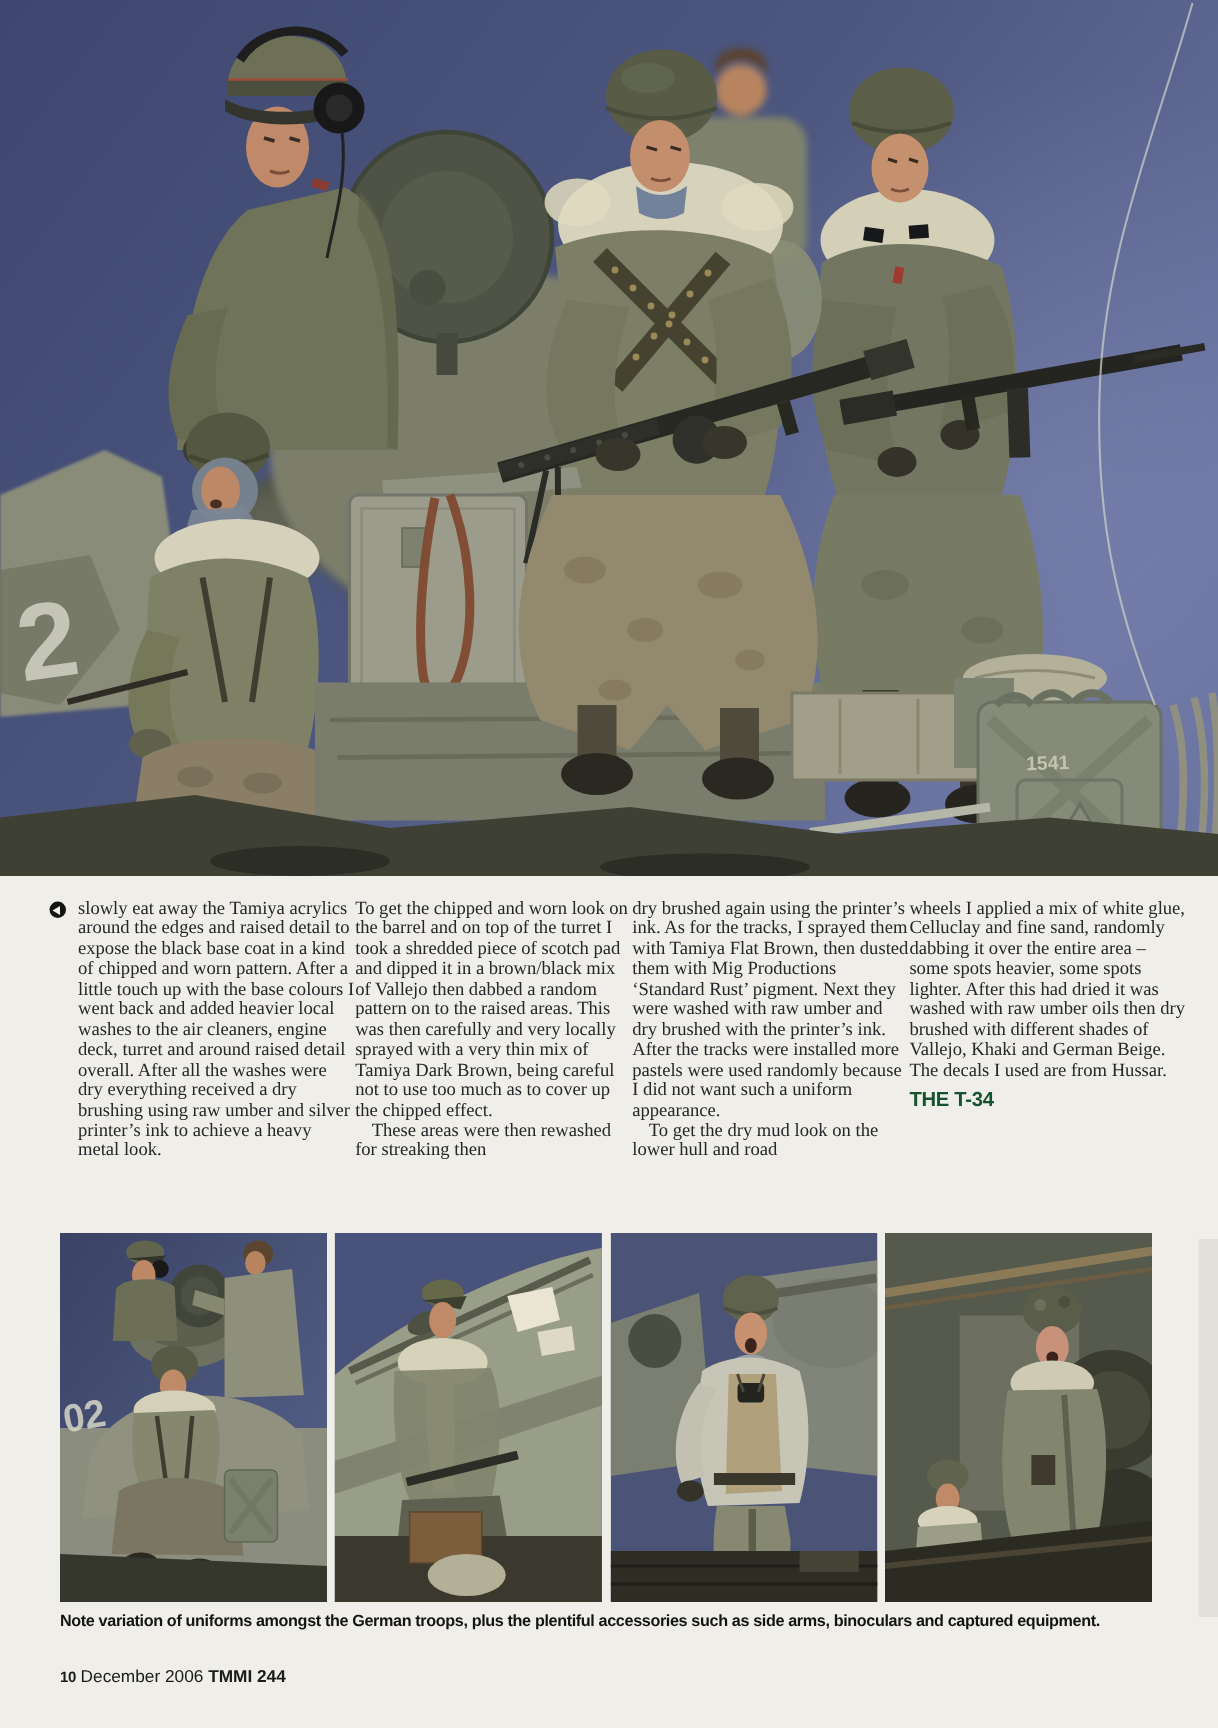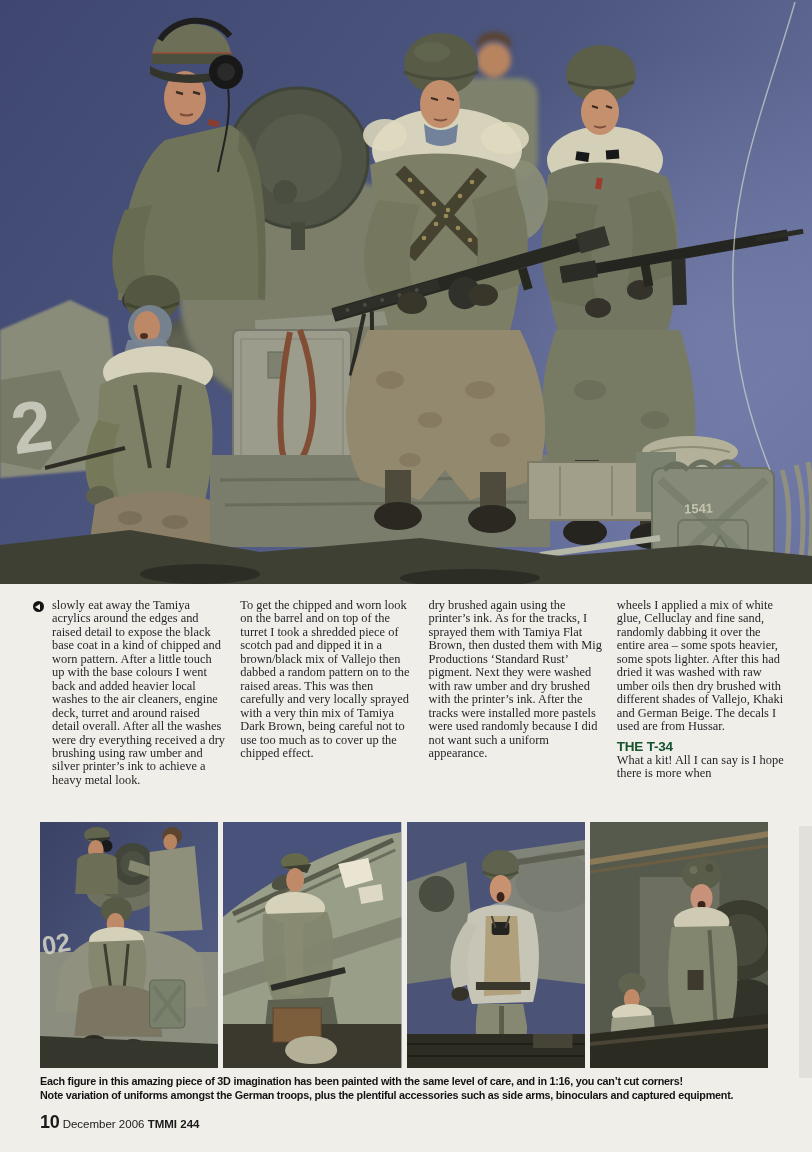--- a/index.html
+++ b/index.html
@@ -2,21 +2,21 @@
 <html><head>
 <meta charset="utf-8">
 <style>
   html,body { margin:0; padding:0; background:#888; }
   .page { position:relative; width:812px; height:1152px; background:#efeee9;
           font-family:"Liberation Serif","DejaVu Serif",serif; overflow:hidden; }
   .main-photo { position:absolute; top:0; left:0; width:812px; height:584px; }
   .main-photo svg, .thumb svg { display:block; width:100%; height:100%; }
 
   .body-text { position:absolute; top:599px; left:33px; width:758px;
-               display:flex; gap:14px; color:#26262a; }
+               display:flex; color:#26262a; }
   .col { flex:1; font-size:12.4px; line-height:13.45px; }
   .col p { margin:0; }
   .col p + p { text-indent:11px; }
   .col1 { position:relative; padding-left:19px; }
   .marker { position:absolute; left:0; top:2px; width:11px; height:11px;
             border-radius:50%; background:#141414; display:inline-block; }
   .marker .tri { position:absolute; left:2px; top:2.5px; width:0; height:0;
                  border-top:3px solid transparent; border-bottom:3px solid transparent;
                  border-right:5px solid #efeee9; }
   .col h3 { font-family:"Liberation Sans","DejaVu Sans",sans-serif;
@@ -28,21 +28,21 @@
 
   .caption { position:absolute; top:1075px; left:40px; width:760px;
              font-family:"Liberation Sans","DejaVu Sans",sans-serif;
              font-weight:bold; font-size:10.8px; line-height:13.8px;
              letter-spacing:-0.25px; color:#141414; }
   .caption div { white-space:nowrap; }
 
   .footer { position:absolute; top:1112px; left:40px;
             font-family:"Liberation Sans","DejaVu Sans",sans-serif;
             font-size:11.5px; color:#1a1a1a; }
-  .footer .pg { font-weight:bold; font-size:18px; letter-spacing:-0.3px; }
+  .footer .pg { font-weight:bold; font-size:10px; letter-spacing:-0.3px; }
   .footer .mag { font-weight:bold; }
 
   .scan-edge { position:absolute; right:0; top:826px; width:13px; height:252px;
                background:#d9d8d2; opacity:.65; }
   .stencil { font-family:"Liberation Sans","DejaVu Sans",sans-serif; font-weight:bold; }
 </style>
 </head>
 <body>
 
 <div class="page">
@@ -273,28 +273,29 @@
 
   <div class="body-text">
     <div class="col col1">
       <span class="marker">
           <span class="tri"></span>
         </span>
       <p>slowly eat away the Tamiya acrylics around the edges and raised detail to expose the black base coat in a kind of chipped and worn pattern. After a little touch up with the base colours I went back and added heavier local washes to the air cleaners, engine deck, turret and around raised detail overall. After all the washes were dry everything received a dry brushing using raw umber and silver printer’s ink to achieve a heavy metal look.</p>
     </div>
     <div class="col">
       <p>To get the chipped and worn look on the barrel and on top of the turret I took a shredded piece of scotch pad and dipped it in a brown/black mix of Vallejo then dabbed a random pattern on to the raised areas. This was then carefully and very locally sprayed with a very thin mix of Tamiya Dark Brown, being careful not to use too much as to cover up the chipped effect.</p>
+      <p>These areas were then rewashed for streaking then</p>
     </div>
     <div class="col">
       <p>dry brushed again using the printer’s ink. As for the tracks, I sprayed them with Tamiya Flat Brown, then dusted them with Mig Productions ‘Standard Rust’ pigment. Next they were washed with raw umber and dry brushed with the printer’s ink. After the tracks were installed more pastels were used randomly because I did not want such a uniform appearance.</p>
+      <p>To get the dry mud look on the lower hull and road</p>
     </div>
     <div class="col">
       <p>wheels I applied a mix of white glue, Celluclay and fine sand, randomly dabbing it over the entire area – some spots heavier, some spots lighter. After this had dried it was washed with raw umber oils then dry brushed with different shades of Vallejo, Khaki and German Beige. The decals I used are from Hussar.</p>
       <h3>THE T-34</h3>
-      <p>What a kit! All I can say is I hope there is more when</p>
     </div>
   </div>
 
   <div class="thumb-row">
 
     <div class="thumb" role="img" aria-label="Commander and crew figures on turret with seated rifleman and jerry can">
       <svg viewBox="0 0 182 246" preserveAspectRatio="none">
         <defs>
           <linearGradient id="t1s" x1="0" y1="0" x2="1" y2="1">
             <stop offset="0" stop-color="#3a4265"></stop>
@@ -424,21 +425,20 @@
           <ellipse cx="42" cy="192" rx="20" ry="10" fill="#d6d2bb"></ellipse>
           <path d="M22,196 L64,193 L68,246 L18,246 Z" fill="#9b9d86"></path>
         </g>
         <path d="M0,212 L179,192 L179,246 L0,246 Z" fill="#2c2b22"></path>
         <path d="M0,222 L179,204" stroke="#4a4435" stroke-width="4"></path>
       </svg>
     </div>
   </div>
 
   <div class="caption">
-    <div>Each figure in this amazing piece of 3D imagination has been painted with the same level of care, and in 1:16, you can’t cut corners!</div>
     <div>Note variation of uniforms amongst the German troops, plus the plentiful accessories such as side arms, binoculars and captured equipment.</div>
   </div>
 
   <div class="footer">
     <span class="pg">10</span>
     <span class="issue">December 2006</span>
     <span class="mag">TMMI 244</span>
   </div>
 
   <div class="scan-edge"></div>

